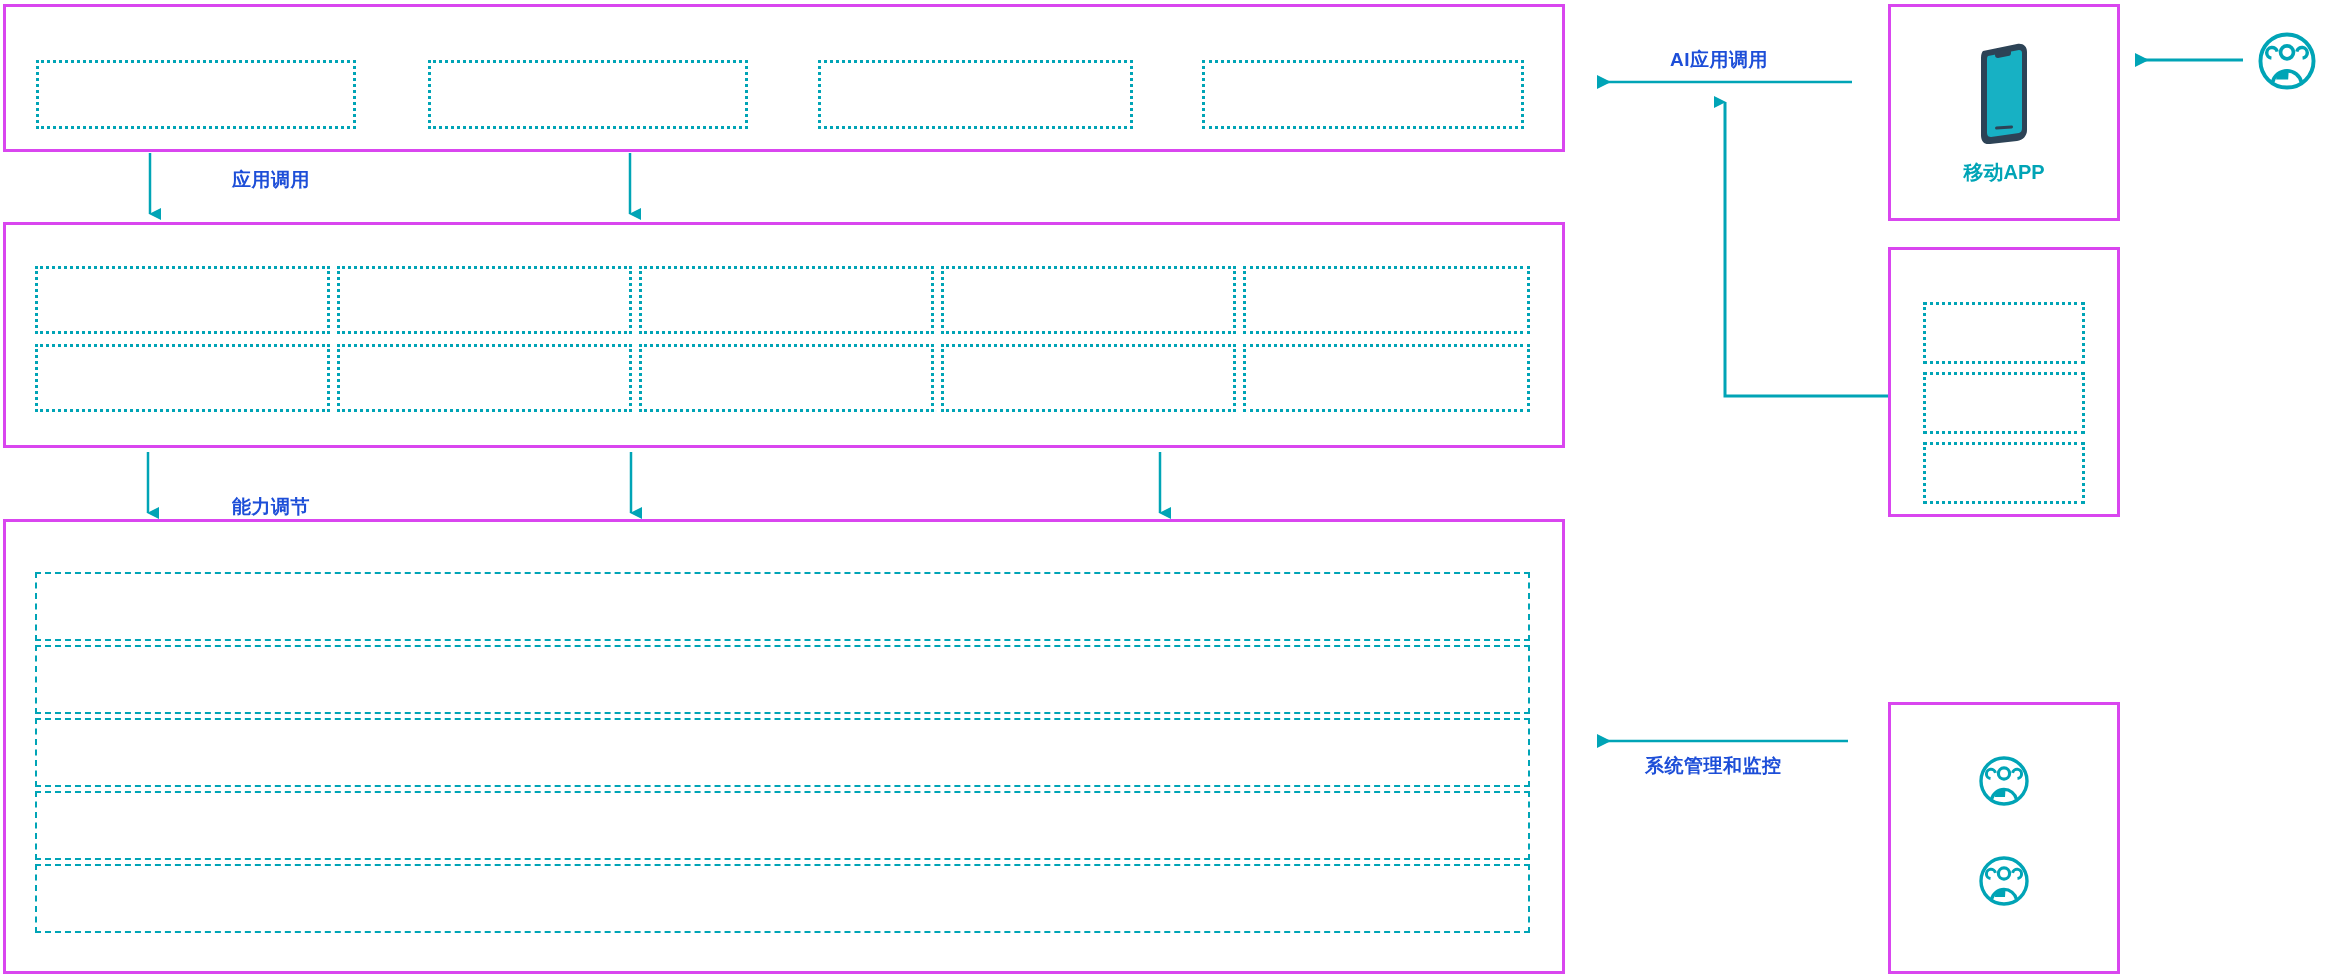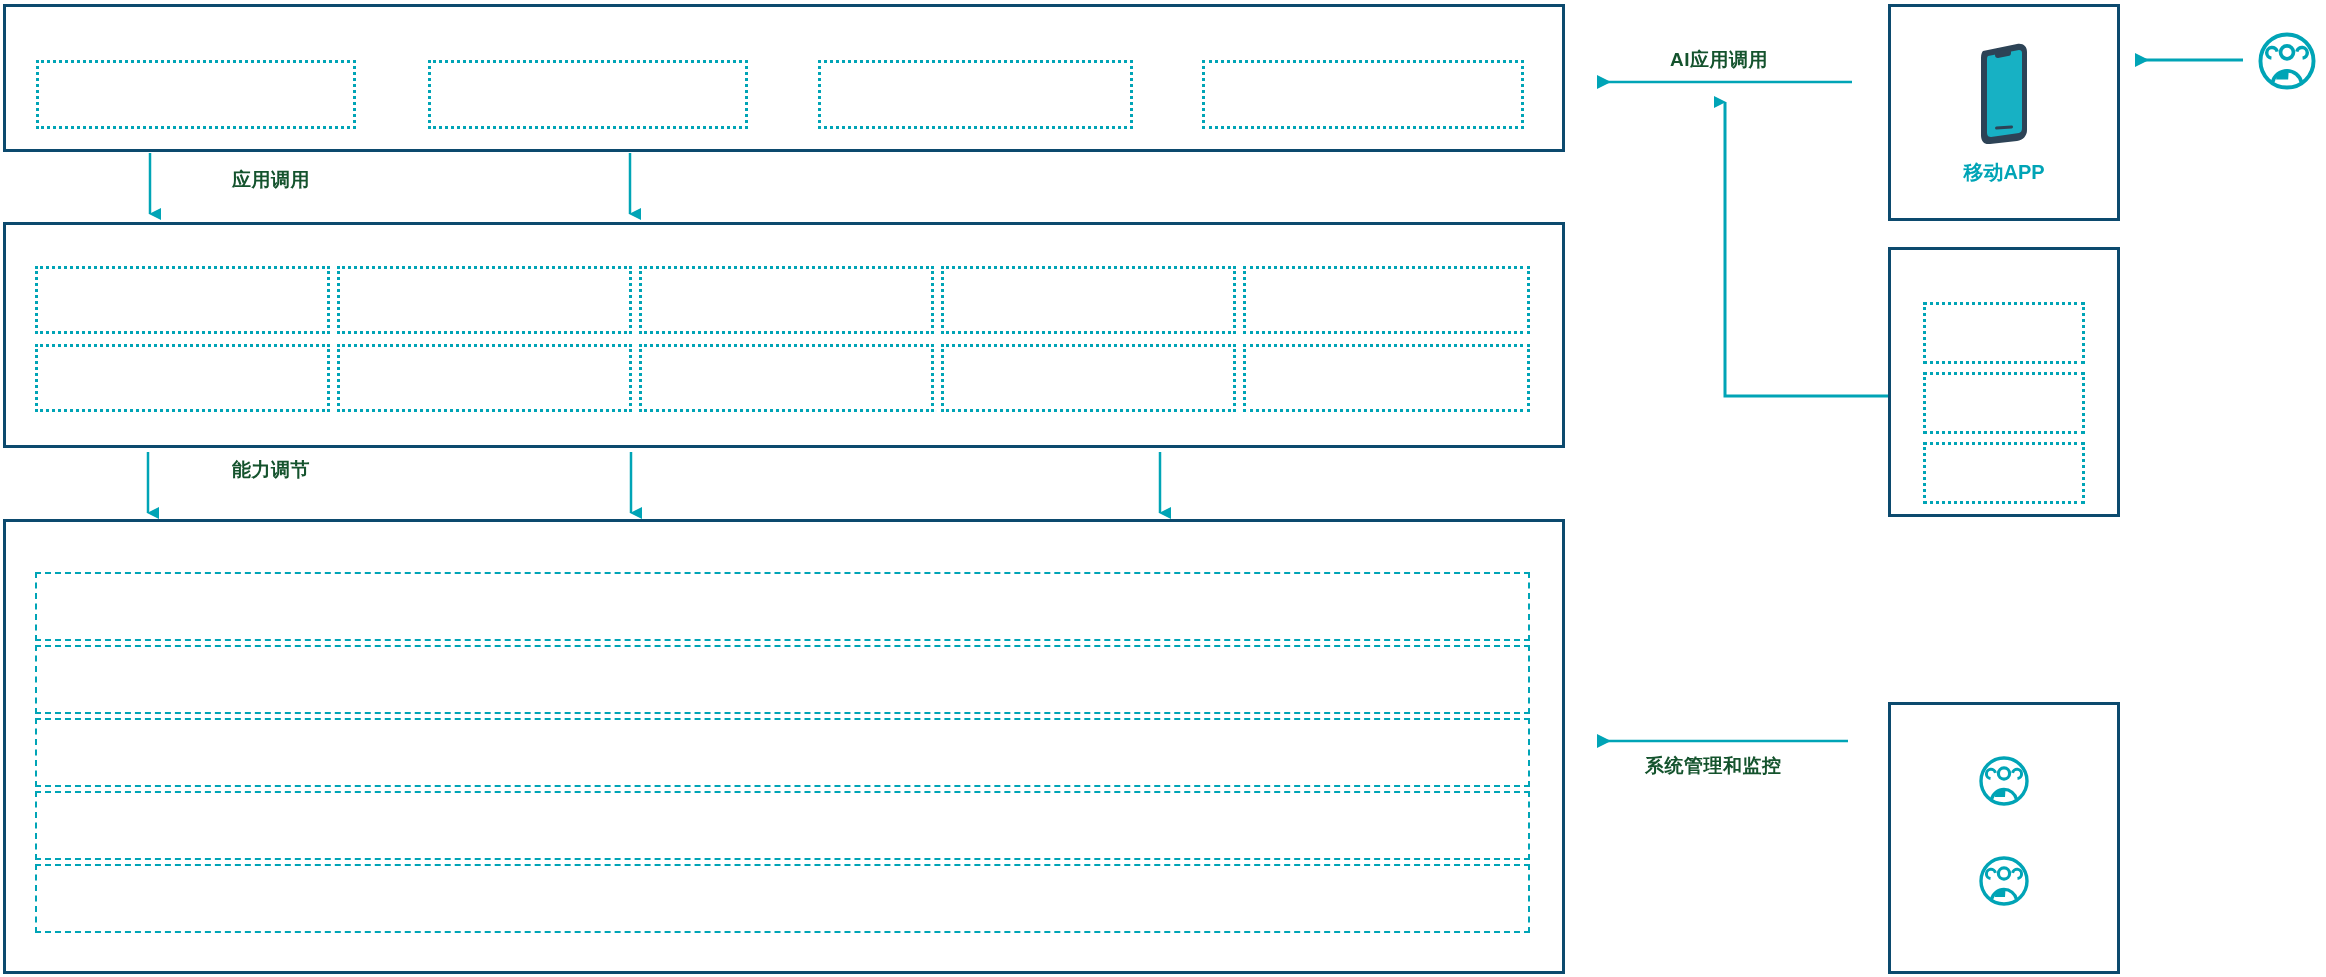--- a/index.html
+++ b/index.html
@@ -16,21 +16,21 @@
     width: 2326px;
     height: 977px;
     background: #ffffff;
     overflow: hidden;
   }
 
   
   .panel {
     position: absolute;
     box-sizing: border-box;
-    border: 3px solid #0c4a6e;
+    border: 3px solid #d946ef;
     background: #ffffff;
   }
 
   
   .cell {
     position: absolute;
     box-sizing: border-box;
     border: 2px dashed #00a4b6;
     background: transparent;
   }
@@ -39,21 +39,21 @@
     border-width: 3px;
   }
   .cell.fine {
     border-width: 2px;
     border-style: dashed;
   }
 
   
   .conn-label {
     position: absolute;
-    color: #14532d;
+    color: #1d4ed8;
     font-size: 19px;
     font-weight: bold;
     white-space: nowrap;
     letter-spacing: 0.5px;
     line-height: 1;
   }
 
   
   #connectors {
     position: absolute;
@@ -110,21 +110,21 @@
 
     <path d="M1888,396 L1725,396 L1725,102" fill="none" stroke="#00a4b6" stroke-width="3" marker-end="url(#arw-up)"></path>
 
     <line x1="1848" y1="741" x2="1598" y2="741" stroke="#00a4b6" stroke-width="2.5" marker-end="url(#arw-left)"></line>
 
     <line x1="2243" y1="60" x2="2136" y2="60" stroke="#00a4b6" stroke-width="3" marker-end="url(#arw-left)"></line>
   </svg>
 
   <div class="conn-label" style="left:232px; top:170px;">应用调用</div>
 
-  <div class="conn-label" style="left:232px; top:460px;">能力调节</div>
+  <div class="conn-label" style="left:232px; top:497px;">能力调节</div>
 
   <div class="conn-label" style="left:1670px; top:50px;">AI应用调用</div>
 
   <div class="conn-label" style="left:1645px; top:756px;text-align:center;">系统管理和监控</div>
 
   <div class="panel" style="left:3px; top:4px; width:1562px; height:148px;">
 
     <div class="cell dotted" style="left:30px; top:53px; width:320px; height:69px;"></div>
 
     <div class="cell dotted" style="left:422px; top:53px; width:320px; height:69px;"></div>

